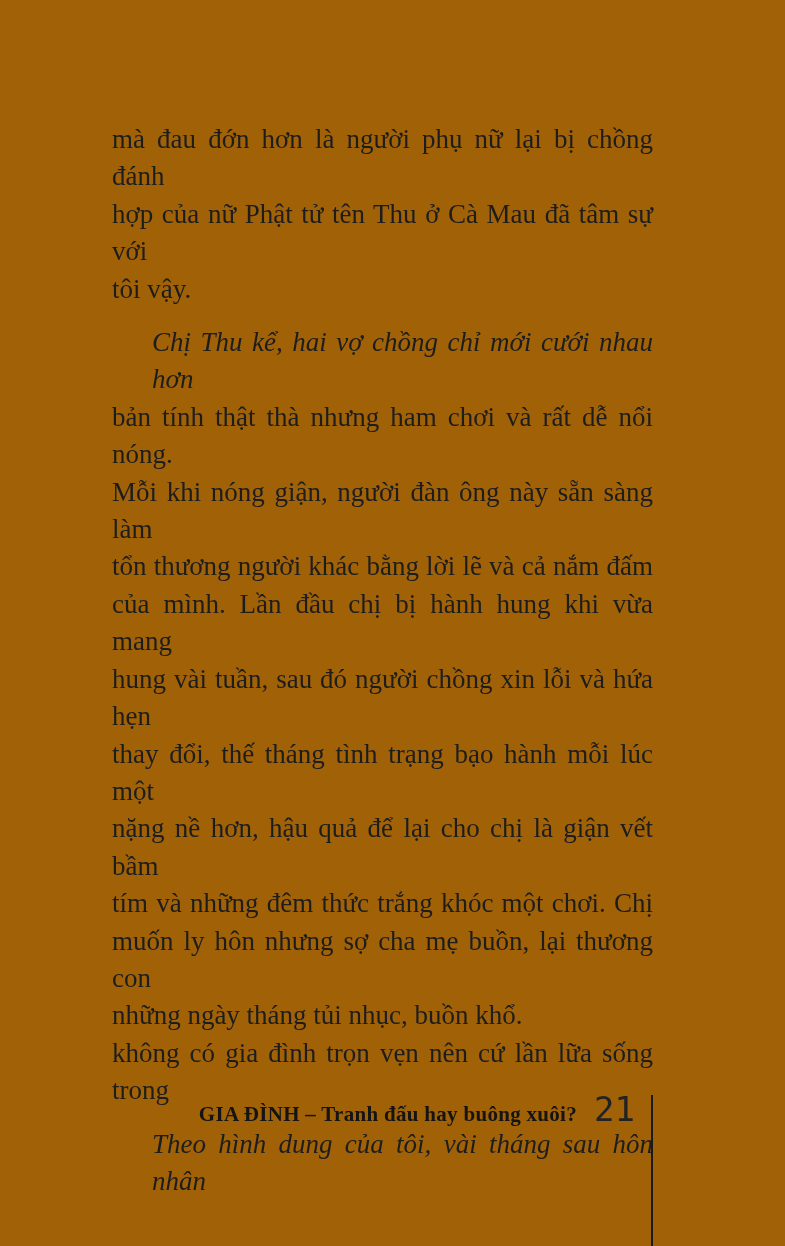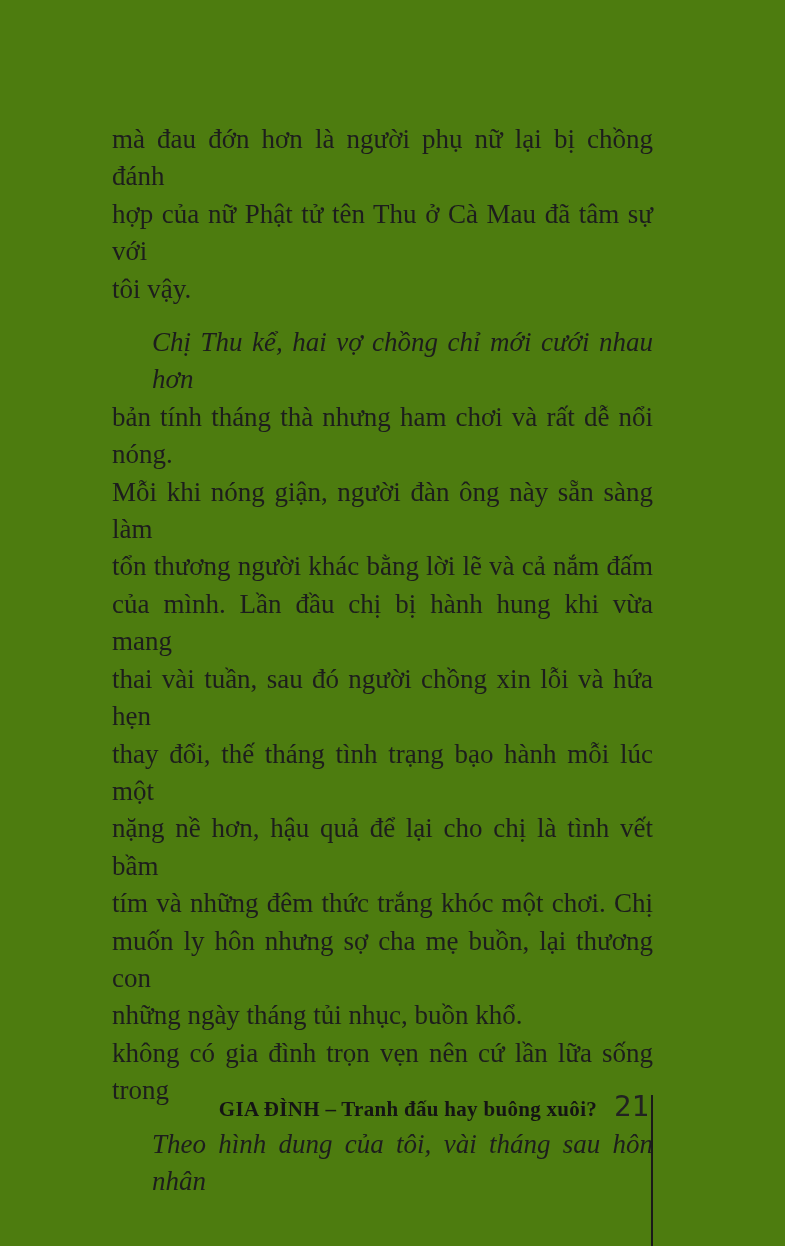--- a/index.html
+++ b/index.html
@@ -10,21 +10,21 @@
     width: 785px;
     height: 1246px;
     position: relative;
     background: #ffffff;
     overflow: hidden;
     font-family: "Liberation Serif", serif;
   }
   .page {
     position: absolute;
     inset: 0;
-    background: #4d7c0f;
+    background: #a16207;
   }
   .text-block {
     position: absolute;
     left: 112px;
     top: 121px;
     width: 541px;
     color: #1d1d1d;
     font-size: 27px;
     line-height: 37.4px;
   }
@@ -40,36 +40,36 @@
   .line.last {
     text-align-last: left;
   }
   .line.first {
     padding-left: 40px;
     font-style: italic;
   }
   .footer {
     position: absolute;
     top: 1089px;
-    right: 136px;
+    right: 150px;
     display: flex;
     align-items: baseline;
     gap: 17px;
     white-space: nowrap;
   }
   .running-title {
     font-family: "Liberation Serif", serif;
     font-weight: bold;
     font-size: 21px;
     color: #141414;
     letter-spacing: 0.3px;
   }
   .page-number {
     font-family: "DejaVu Sans Mono", monospace;
-    font-size: 29px;
+    font-size: 34px;
     color: #222222;
   }
   .footer-rule {
     position: absolute;
     left: 651px;
     top: 1095px;
     width: 2px;
     height: 151px;
     background: #1a1a1a;
   }
@@ -80,27 +80,27 @@
 <div class="page">
 
   <div class="text-block">
       <div class="paragraph">
         <div class="line">mà đau đớn hơn là người phụ nữ lại bị chồng đánh</div>
         <div class="line">hợp của nữ Phật tử tên Thu ở Cà Mau đã tâm sự với</div>
         <div class="line last">tôi vậy.</div>
       </div>
       <div class="paragraph">
         <div class="line first">Chị Thu kể, hai vợ chồng chỉ mới cưới nhau hơn</div>
-        <div class="line">bản tính tháng thà nhưng ham chơi và rất dễ nổi nóng.</div>
+        <div class="line">bản tính thật thà nhưng ham chơi và rất dễ nổi nóng.</div>
         <div class="line">Mỗi khi nóng giận, người đàn ông này sẵn sàng làm</div>
         <div class="line">tổn thương người khác bằng lời lẽ và cả nắm đấm</div>
         <div class="line">của mình. Lần đầu chị bị hành hung khi vừa mang</div>
-        <div class="line">thai vài tuần, sau đó người chồng xin lỗi và hứa hẹn</div>
+        <div class="line">hung vài tuần, sau đó người chồng xin lỗi và hứa hẹn</div>
         <div class="line">thay đổi, thế tháng tình trạng bạo hành mỗi lúc một</div>
-        <div class="line">nặng nề hơn, hậu quả để lại cho chị là tình vết bầm</div>
+        <div class="line">nặng nề hơn, hậu quả để lại cho chị là giận vết bầm</div>
         <div class="line">tím và những đêm thức trắng khóc một chơi. Chị</div>
         <div class="line">muốn ly hôn nhưng sợ cha mẹ buồn, lại thương con</div>
         <div class="line last">những ngày tháng tủi nhục, buồn khổ.</div>
         <div class="line">không có gia đình trọn vẹn nên cứ lần lữa sống trong</div>
       </div>
       <div class="paragraph">
         <div class="line first">Theo hình dung của tôi, vài tháng sau hôn nhân</div>
       </div>
     </div>
 

